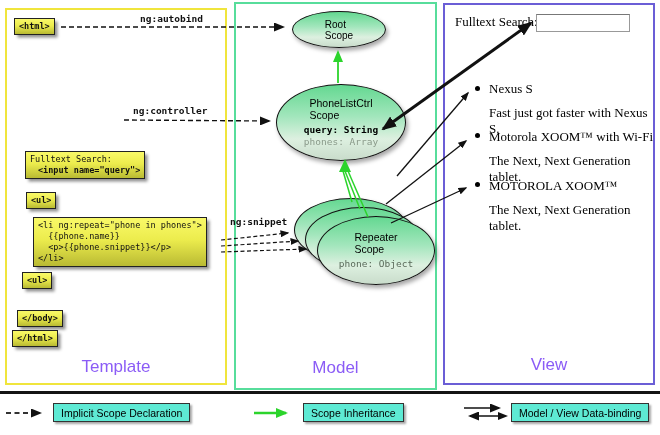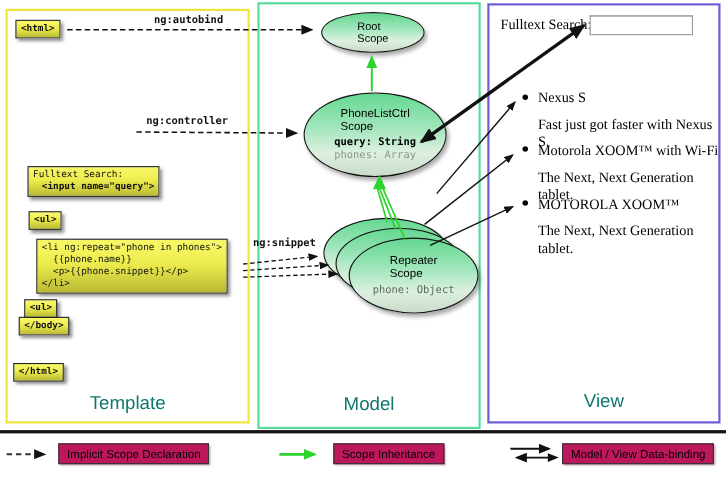--- a/index.html
+++ b/index.html
@@ -5,21 +5,21 @@
   html,body{margin:0;padding:0;background:#fff;}
   #page{position:relative;width:660px;height:435px;background:#fff;overflow:hidden;
         font-family:"Liberation Sans",sans-serif;}
 
   
   .section{position:absolute;border:2px solid;background:#fff;}
   #sec-template{left:5px;top:8px;width:218px;height:373px;border-color:#f0e53c;}
   #sec-model{left:234px;top:2px;width:199px;height:384px;border-color:#57dd9b;}
   #sec-view{left:443px;top:3px;width:208px;height:378px;border-color:#6b5ed6;}
   .section-label{position:absolute;left:0;right:0;bottom:6px;text-align:center;
-                 font-size:17px;color:#0f766e;}
+                 font-size:17px;color:#8b5cf6;}
   #sec-model .section-label{bottom:10px;}
   #sec-view .section-label{bottom:8px;}
 
   
   .codebox{position:absolute;z-index:3;
     background:linear-gradient(180deg,#f9f968 0%,#ecec4d 45%,#b9ba33 100%);
     border:1.5px solid #222;box-shadow:2.5px 2.5px 3px rgba(0,0,0,.45);
     font-family:"DejaVu Sans Mono",monospace;font-size:8.5px;line-height:11px;
     padding:2px 4px;white-space:pre;color:#111;}
   .tagbox{font-weight:bold;}
@@ -45,21 +45,21 @@
   .vtext{position:absolute;font-family:"Liberation Serif",serif;font-size:13px;color:#000;}
   #fulltext-input{position:absolute;left:536px;top:14px;width:88px;height:14px;
     border:1px solid #999;border-top-color:#777;background:#fff;z-index:4;}
   .bullet{position:absolute;width:5px;height:5px;border-radius:50%;background:#000;}
 
   
   #arrows{position:absolute;left:0;top:0;z-index:5;pointer-events:none;}
 
   
   #separator{position:absolute;left:0;top:391px;width:660px;height:3.2px;background:#141414;}
-  .legend-box{position:absolute;top:403px;z-index:6;background:#be185d;
+  .legend-box{position:absolute;top:403px;z-index:6;background:#5eead4;
     border:1.5px solid #333;box-shadow:1.5px 1.5px 2px rgba(0,0,0,.35);
     font-size:10.5px;color:#000;padding:2.5px 7px;white-space:nowrap;}
 </style>
 </head>
 <body>
 
 <div id="page">
 
   <div class="section" id="sec-template">
     <div class="section-label">Template</div>
@@ -72,21 +72,21 @@
   </div>
 
   <div class="codebox tagbox" style="left:14px;top:18px;">&lt;html&gt;</div>
   <div class="codebox" style="left:25px;top:151px;"><span>Fulltext Search:</span><span class="indent">&lt;input name="query"&gt;</span></div>
   <div class="codebox tagbox" style="left:26px;top:192px;">&lt;ul&gt;</div>
   <div class="codebox" style="left:33px;top:217px;">&lt;li ng:repeat="phone in phones"&gt;
   {{phone.name}}
   &lt;p&gt;{{phone.snippet}}&lt;/p&gt;
 &lt;/li&gt;</div>
   <div class="codebox tagbox" style="left:22px;top:272px;">&lt;ul&gt;</div>
-  <div class="codebox tagbox" style="left:17px;top:288px;">&lt;/body&gt;</div>
+  <div class="codebox tagbox" style="left:17px;top:310px;">&lt;/body&gt;</div>
   <div class="codebox tagbox" style="left:12px;top:330px;">&lt;/html&gt;</div>
 
   <div class="arrow-label" style="left:140px;top:13px;width:80px;">ng:autobind</div>
   <div class="arrow-label" style="left:133px;top:105px;width:88px;">ng:controller</div>
   <div class="arrow-label" style="left:230px;top:216px;width:70px;">ng:snippet</div>
 
   <div class="scope" style="left:292px;top:11px;width:92px;height:35px;">
     <div class="scope-title" style="font-size:10px;line-height:11px;">Root
 Scope</div>
   </div>

